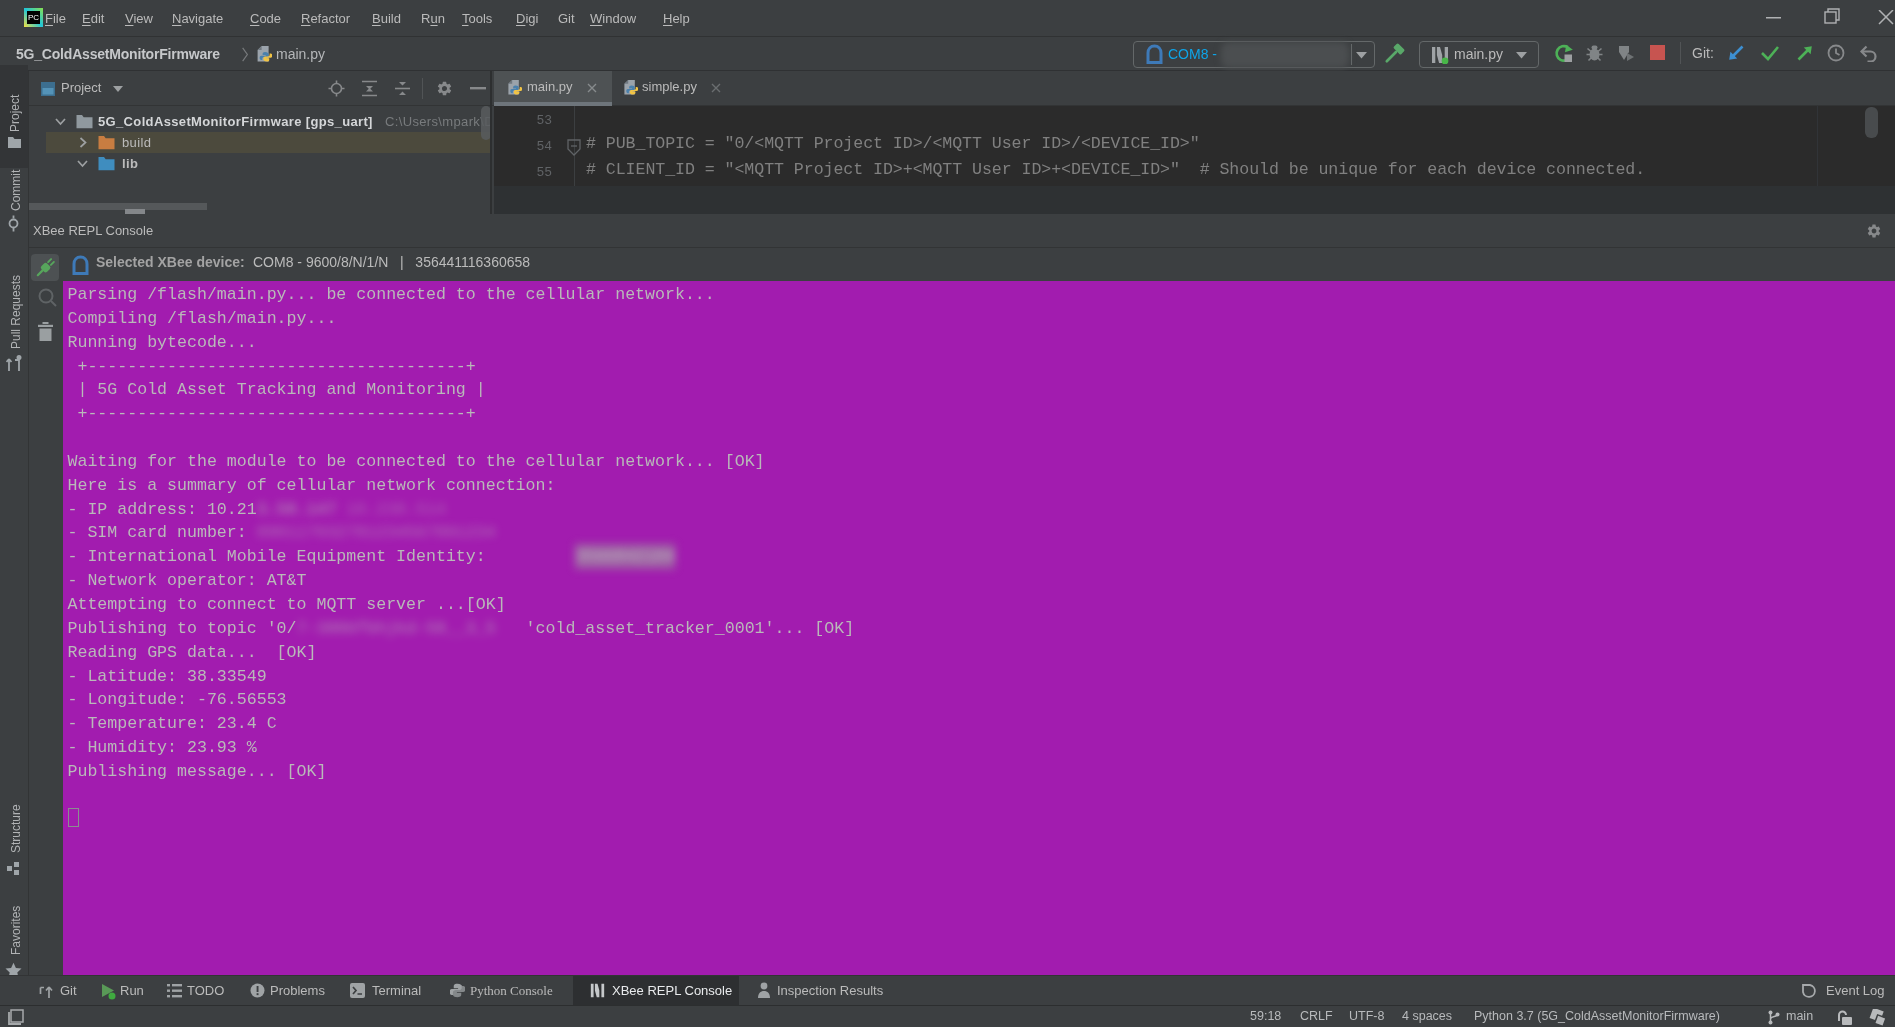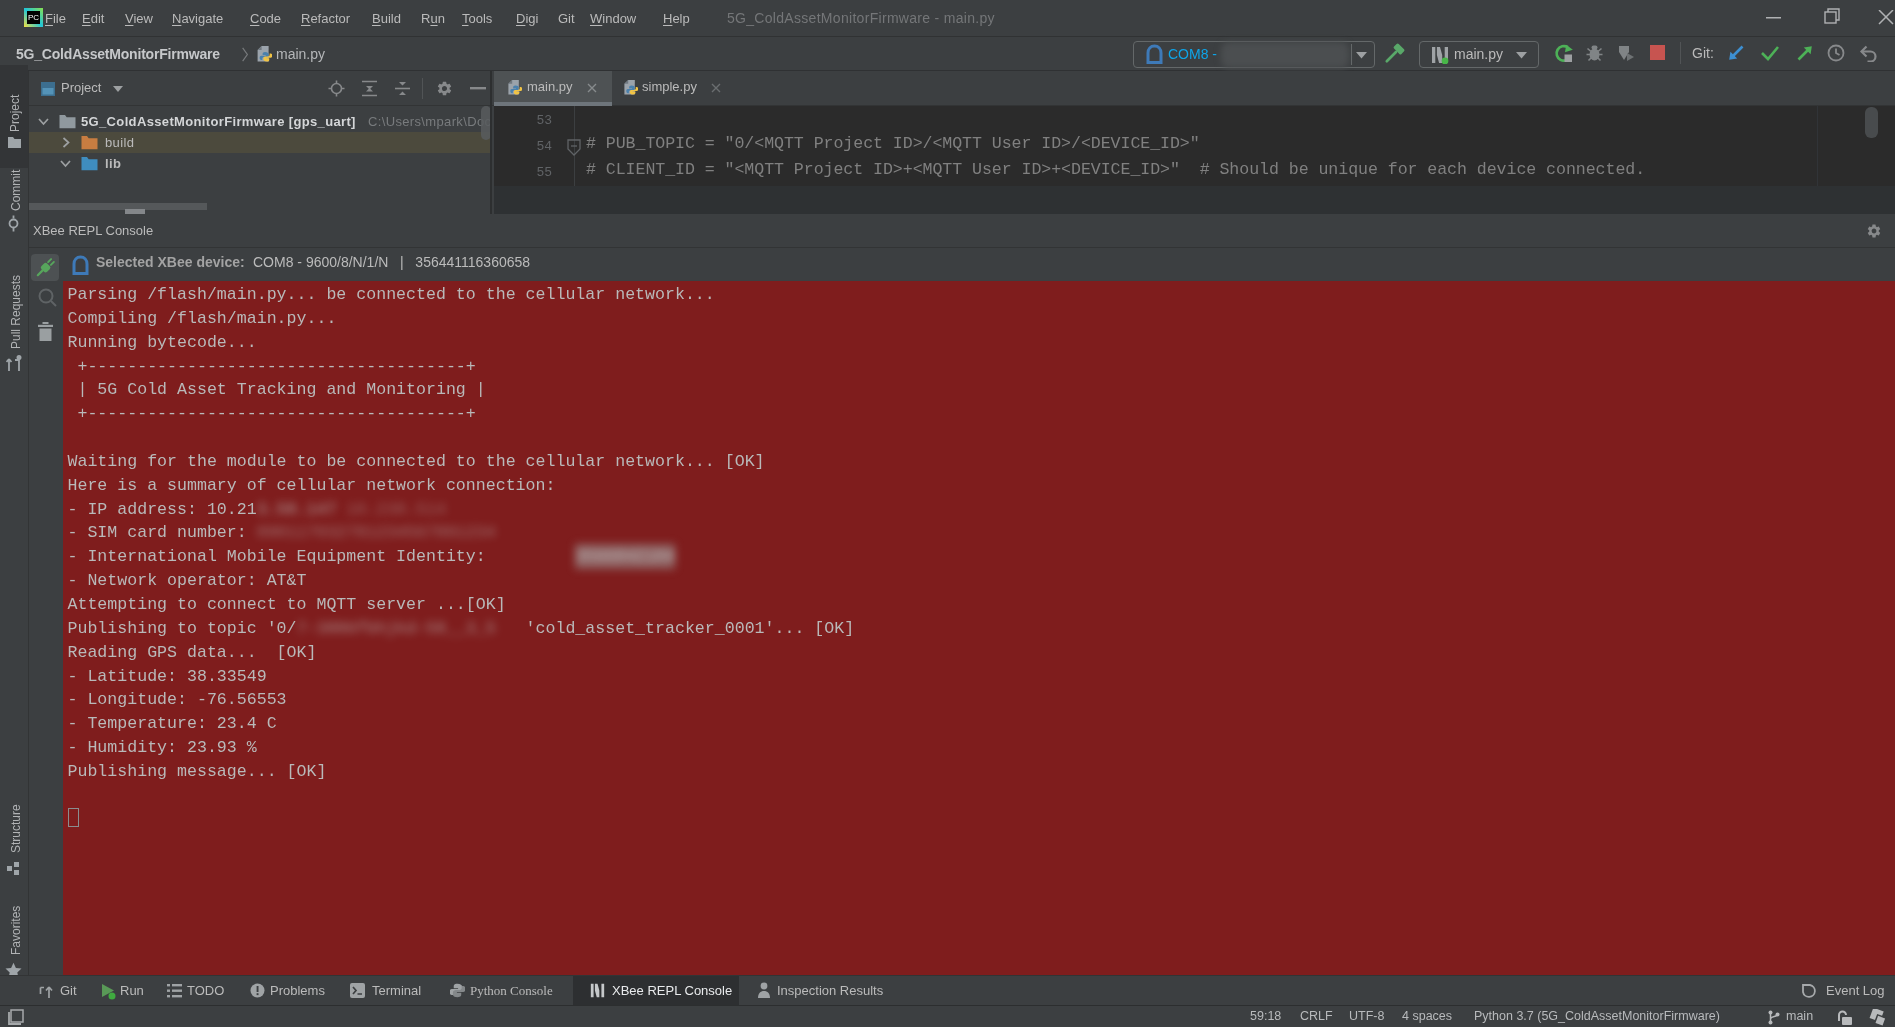--- a/index.html
+++ b/index.html
@@ -22,37 +22,37 @@
 .combo { position:absolute; top:3px; height:27px; border:1px solid #646869; border-radius:4px; }
 .toolico { position:absolute; top:5px; }
 
 #stripe { position:absolute; left:0; top:71px; width:29px; height:934px; background:#3c3f41; border-right:1px solid #323435; }
 .vlabel { position:absolute; transform:rotate(-90deg); transform-origin:0 100%; font-size:12px; color:#b2b4b6; white-space:nowrap; height:16px; line-height:16px; }
 #proj-sel { position:absolute; left:0; top:-6px; width:28px; height:103px; background:#333537; }
 
 #projpanel { position:absolute; left:29px; top:71px; width:463px; height:143px; background:#3c3f41; }
 #projhead { position:absolute; left:0; top:0; width:463px; height:35px; border-bottom:1px solid #323435; }
 #projtree { position:absolute; left:0; top:35px; width:463px; height:108px; overflow:hidden; }
-.trow { position:absolute; left:0; width:463px; height:21px; font-size:13px; letter-spacing:0.35px; line-height:21px; color:#bbbbbb; white-space:nowrap;text-align:right; }
+.trow { position:absolute; left:17px; width:463px; height:21px; font-size:13px; letter-spacing:0.35px; line-height:21px; color:#bbbbbb; white-space:nowrap;text-align:right; }
 .chev { position:absolute; width:13px; height:13px; top:4px; }
 
 #editor { position:absolute; left:492px; top:71px; width:1403px; height:143px; background:#3c3f41; }
 #tabbar { position:absolute; left:0; top:0; width:1403px; height:35px; background:#3c3f41; border-bottom:1px solid #323435; }
 .tab { position:absolute; top:0; height:32px; font-size:13px; line-height:31px; color:#bbbbbb; }
 #tab1 { position:absolute; top:0; height:32px; left:2px; width:118px; background:#4e5254; }
 #tab1u { position:absolute; left:2px; top:31px; width:118px; height:4px; background:#6e757b; }
 #edmain { position:absolute; left:2px; top:35px; width:1401px; height:80px; background:#2b2b2b; font-family:"Liberation Mono", monospace; }
 #edband { position:absolute; left:2px; top:115px; width:1401px; height:28px; background:#2e3133; }
 .lnum { position:absolute; width:36px; text-align:right; font-size:13px; color:#606366; font-family:"Liberation Mono", monospace;margin-left:22px; }
 .cline { position:absolute; left:92px; font-size:16.6px; letter-spacing:-0.06px; color:#808080; white-space:pre; }
 
 #conshead { position:absolute; left:29px; top:214px; width:1866px; height:34px; background:#3c3f41; border-bottom:1px solid #323435; font-size:13px; color:#bbbbbb; }
 #constools { position:absolute; left:29px; top:248px; width:34px; height:727px; background:#3c3f41; }
 #devrow { position:absolute; left:63px; top:248px; width:1832px; height:33px; background:#3c3f41; font-size:14px; color:#bbbbbb; }
-#consout { position:absolute; left:63px; top:281px; width:1832px; height:694px; background:#7f1d1d; }
+#consout { position:absolute; left:63px; top:281px; width:1832px; height:694px; background:#a21caf; }
 #constext { position:absolute; left:4.5px; top:2px; font-family:"Liberation Mono", monospace; font-size:16.6px; line-height:23.85px; color:#b9b9b9; white-space:pre; }
 .blur1 { filter:blur(4px); opacity:.85; }
 #cursor { position:absolute; left:5px; top:527px; width:11px; height:19px; border:1px solid #8a8d8f; }
 
 #bottombar { position:absolute; left:0; top:975px; width:1895px; height:30px; background:#3c3f41; border-top:1px solid #323435; font-size:13px; }
 .btab { position:absolute; top:0; height:29px; line-height:29px; color:#bbbbbb; }
 #xbeetab { position:absolute; left:573px; top:0; width:166px; height:29px; background:#2d2f31; }
 
 #statusbar { position:absolute; left:0; top:1005px; width:1895px; height:22px; background:#3c3f41; border-top:1px solid #2c2e2f; font-size:12.5px; color:#b8babc; }
 .sitem { position:absolute; top:0; height:22px; line-height:21px; }
@@ -81,21 +81,20 @@
     <div class="menu" style="left:172px"><u>N</u>avigate</div>
     <div class="menu" style="left:250px"><u>C</u>ode</div>
     <div class="menu" style="left:301px"><u>R</u>efactor</div>
     <div class="menu" style="left:372px"><u>B</u>uild</div>
     <div class="menu" style="left:421px">R<u>u</u>n</div>
     <div class="menu" style="left:462px"><u>T</u>ools</div>
     <div class="menu" style="left:516px"><u>D</u>igi</div>
     <div class="menu" style="left:558px">Git</div>
     <div class="menu" style="left:590px"><u>W</u>indow</div>
     <div class="menu" style="left:663px"><u>H</u>elp</div>
-    <div id="wintitle">5G_ColdAssetMonitorFirmware - main.py</div>
     <svg class="winbtn" style="left:1766px; top:17px" width="15" height="2">
         <rect width="15" height="1.5" fill="#afb1b3"></rect>
       </svg>
     <svg class="winbtn" style="left:1824px; top:8px" width="16" height="16" fill="none" stroke="#afb1b3" stroke-width="1.4">
       <rect x="1" y="4" width="11" height="11"></rect>
         <path d="M4 4 V1 H15 V12 H12"></path>
     </svg>
     <svg class="winbtn" style="left:1878px; top:10px" width="17" height="15" stroke="#afb1b3" stroke-width="1.5">
         <path d="M1 0 L15 14 M15 0 L1 14"></path>
       </svg>

